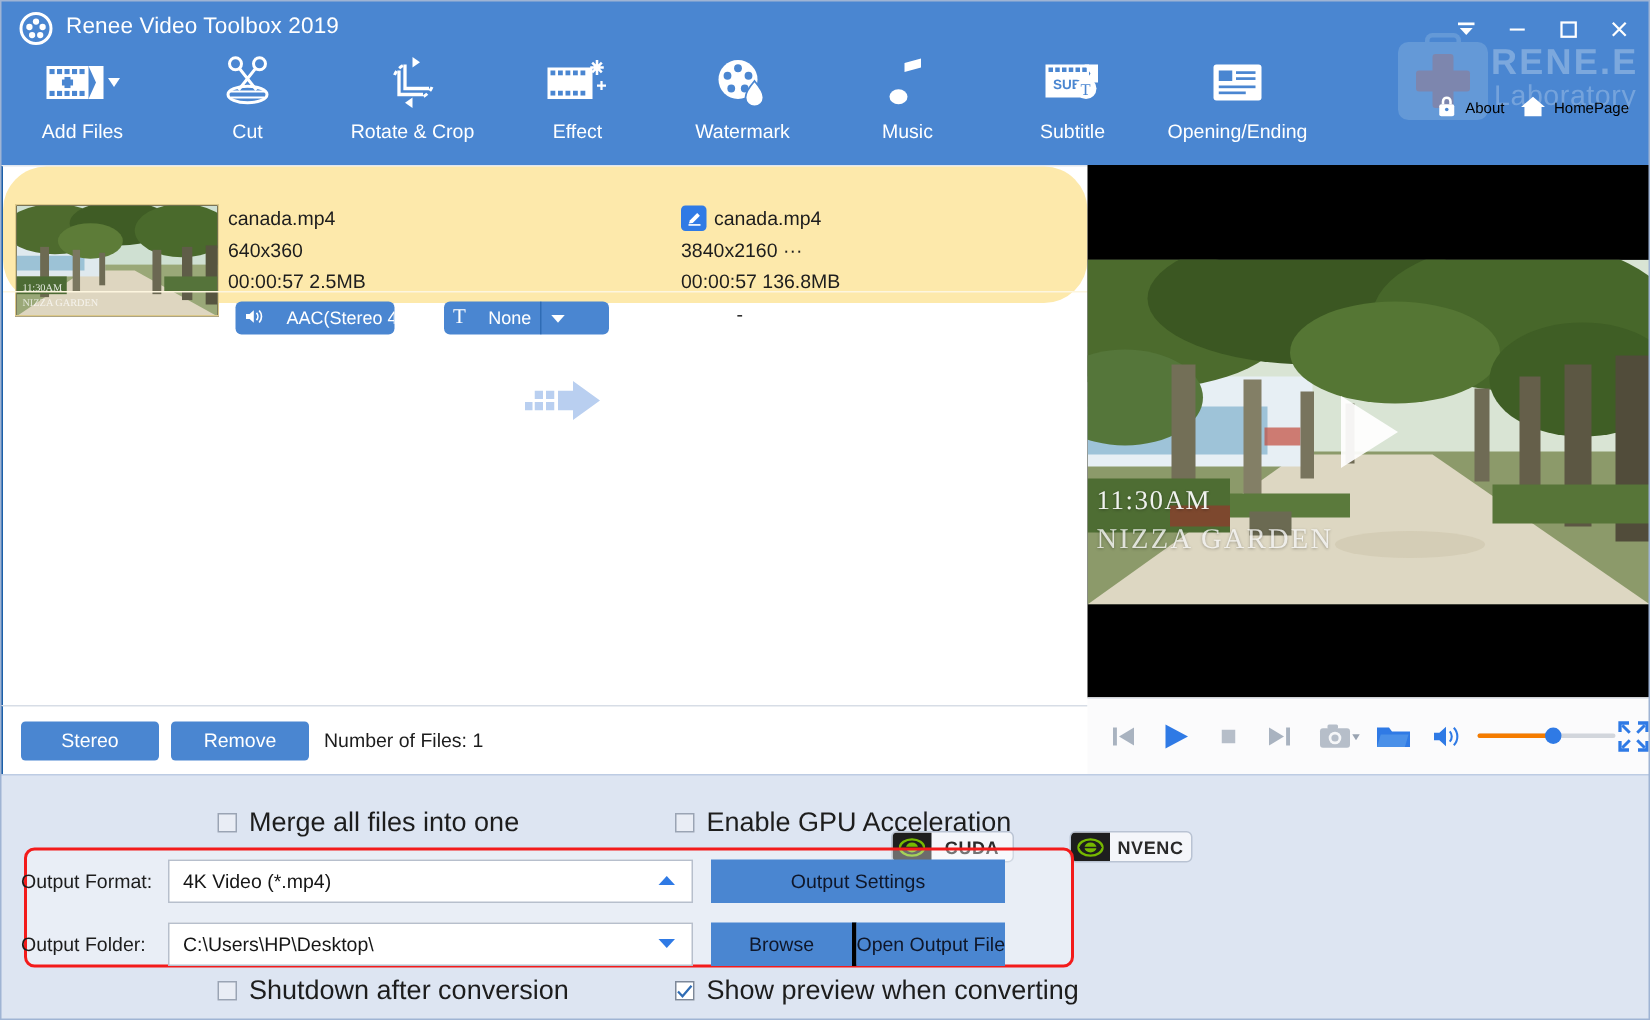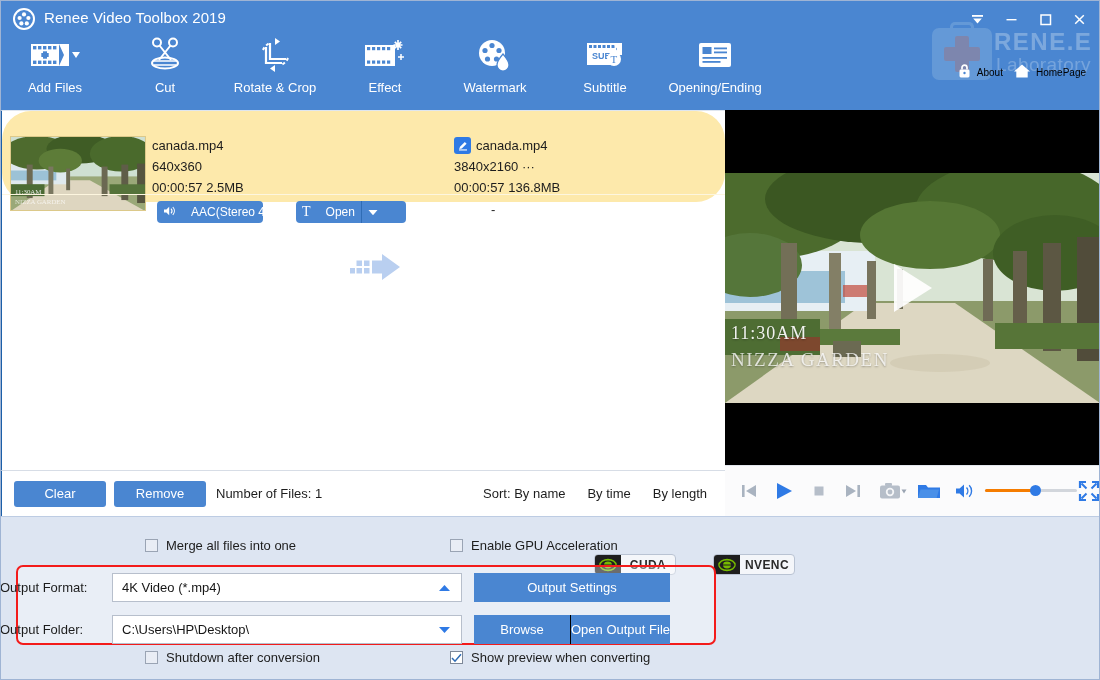--- a/index.html
+++ b/index.html
@@ -259,21 +259,21 @@
     background: #dde5f2;
     border-top: 1px solid #bdcce3;
   }
   .chk-row-top {
     position: absolute; left: 0; top: 20px;
     width: 810px; height: 22px;
   }
   .chk {
     position: absolute;
     display: flex; align-items: center; gap: 8px;
-    font-size: 13px; color: #1d1d1d; white-space: nowrap;
+    font-size: 18px; color: #1d1d1d; white-space: nowrap;
   }
   .chk .box {
     width: 13px; height: 13px;
     border: 1px solid #9aa4b4; background: #e9edf5;
     display: inline-flex; align-items: center; justify-content: center;
   }
   .chk.on .box { background: #ffffff; border-color: #7d8899; }
   .gpu-badge {
     position: absolute; top: 17px;
     height: 21px; width: 82px;
@@ -295,33 +295,33 @@
   }
 
   .redbox {
     position: absolute; left: 16px; top: 48px;
     width: 700px; height: 80px;
     border: 2px solid #f31b1b;
     border-radius: 7px;
     background: rgba(255,255,255,.35);
   }
   .out-row { position: absolute; left: 0; height: 30px; display: flex; align-items: center; }
-  .out-label { width: 112px; text-align: left; font-size: 13px; color: #1d1d1d; white-space: nowrap; }
+  .out-label { width: 112px; text-align: left; padding-left: 14px; font-size: 13px; color: #1d1d1d; white-space: nowrap; }
   .combo {
     width: 350px; height: 29px;
     background: #ffffff;
     border: 1px solid #b7bfcc;
     display: flex; align-items: center;
     position: relative;
   }
   .combo-val { padding-left: 9px; font-size: 13px; color: #161616; white-space: nowrap; }
   .combo-arrow { position: absolute; right: 10px; top: 50%; transform: translateY(-50%); }
   .out-btn {
     height: 29px; background: #4a86d1;
-    color: #ffffff; font-size: 13px;
+    color: #0f172a; font-size: 13px;
     display: flex; align-items: center; justify-content: center;
     border: none; cursor: pointer; white-space: nowrap;
   }
   .chk-row-bottom {
     position: absolute; left: 0; top: 133px;
     width: 810px; height: 20px;
   }
   .app-border {
     position: absolute; inset: 0;
     border: 1px solid #9fb4d4;
@@ -485,20 +485,29 @@
             <circle cx="9" cy="13.5" r="2.6" fill="#4a86d1"></circle>
             <circle cx="23" cy="13.5" r="2.6" fill="#4a86d1"></circle>
             <circle cx="11.5" cy="22" r="2.6" fill="#4a86d1"></circle>
             <circle cx="20.5" cy="22" r="2.6" fill="#4a86d1"></circle>
             <path d="M27 17 C27 17 21 24 21 28 a6 6 0 0 0 12 0 c0-4-6-11-6-11 Z" fill="#fff" stroke="#4a86d1" stroke-width="1.2"></path>
           </svg>
         </span>
         <span class="lbl">Watermark</span>
       </div>
 
+      <div class="tool">
+        <span class="ic">
+          <svg width="28" height="36" viewBox="0 0 28 36">
+            <path d="M12 27 L12 5 L23 2 L23 8 L12 11" fill="#fff"></path>
+            <ellipse cx="8" cy="27.5" rx="6" ry="5" fill="#fff"></ellipse>
+          </svg>
+        </span>
+        <span class="lbl">Music</span>
+      </div>
 
       <div class="tool">
         <span class="ic">
           <svg width="42" height="34" viewBox="0 0 42 34">
             <rect x="3" y="5" width="29" height="22" fill="#fff"></rect>
             <rect x="5" y="7" width="3" height="3" fill="#4a86d1"></rect>
             <rect x="9.5" y="7" width="3" height="3" fill="#4a86d1"></rect>
             <rect x="14" y="7" width="3" height="3" fill="#4a86d1"></rect>
             <rect x="18.5" y="7" width="3" height="3" fill="#4a86d1"></rect>
             <rect x="23" y="7" width="3" height="3" fill="#4a86d1"></rect>
@@ -594,21 +603,21 @@
           <span class="pill-arrow">
             <svg width="10" height="7" viewBox="0 0 10 7">
                 <path d="M0.5 1 L9.5 1 L5 6.2 Z" fill="#fff"></path>
               </svg>
           </span>
         </div>
 
         <div class="pill pill-sub">
           <span class="pill-txt">
             <span style="font-family:'Liberation Serif',serif;font-size:14px;line-height:1;">T</span>
-            <span>Open</span>
+            <span>None</span>
           </span>
           <span class="pill-arrow">
             <svg width="10" height="7" viewBox="0 0 10 7">
                 <path d="M0.5 1 L9.5 1 L5 6.2 Z" fill="#fff"></path>
               </svg>
           </span>
         </div>
 
         <span class="row-dash">-</span>
       </div>
@@ -620,28 +629,23 @@
         <rect x="14" y="11.5" width="5.5" height="5.5" fill="#b9cff0"></rect>
         <rect x="14" y="19" width="5.5" height="5.5" fill="#b9cff0"></rect>
         <rect x="6.5" y="11.5" width="5.5" height="5.5" fill="#b9cff0"></rect>
         <rect x="6.5" y="19" width="5.5" height="5.5" fill="#b9cff0"></rect>
         <rect x="0" y="19" width="5" height="5.5" fill="#b9cff0"></rect>
       </svg>
     </span>
   </div>
 
   <div class="list-bar">
-    <button class="btn-blue btn-clear">Clear</button>
+    <button class="btn-blue btn-clear">Stereo</button>
     <button class="btn-blue btn-remove">Remove</button>
     <span class="files-count">Number of Files:  1</span>
-    <div class="sort-group">
-      <span>Sort: By name</span>
-      <span>By time</span>
-      <span>By length</span>
-    </div>
   </div>
 
   <div class="preview">
     <div class="video-frame">
       <svg viewBox="0 0 375 230" preserveAspectRatio="none" style="width:375px;height:230px;display:block;">
         <rect width="375" height="230" fill="#d9e4d4"></rect>
         <rect y="128" width="375" height="102" fill="#8c9a6a"></rect>
         <path d="M0 230 L140 130 L230 130 L375 230 Z" fill="#ddd7c2"></path>
         <rect x="0" y="78" width="150" height="60" fill="#e7eff4"></rect>
         <rect x="0" y="98" width="120" height="32" fill="#9ec3d8"></rect>
@@ -784,21 +788,21 @@
     <div class="out-row" style="top:97px;">
       <span class="out-label">Output Folder:</span>
       <span class="combo">
         <span class="combo-val">C:\Users\HP\Desktop\</span>
         <span class="combo-arrow">
           <svg width="13" height="8" viewBox="0 0 13 8">
               <path d="M1 1 L12 1 L6.5 7 Z" fill="#2f7ae5"></path>
             </svg>
         </span>
       </span>
-      <button class="out-btn" style="width:97px;margin-left:12px;border-right:1px solid #000000;">Browse</button>
+      <button class="out-btn" style="width:97px;margin-left:12px;border-right:3px solid #000000;">Browse</button>
       <button class="out-btn" style="width:99px;">Open Output File</button>
     </div>
 
     <div class="chk-row-bottom">
       <span class="chk" style="left:145px;top:0;">
         <span class="box"></span>
         <span>Shutdown after conversion</span>
       </span>
       <span class="chk on" style="left:450px;top:0;">
         <span class="box">

